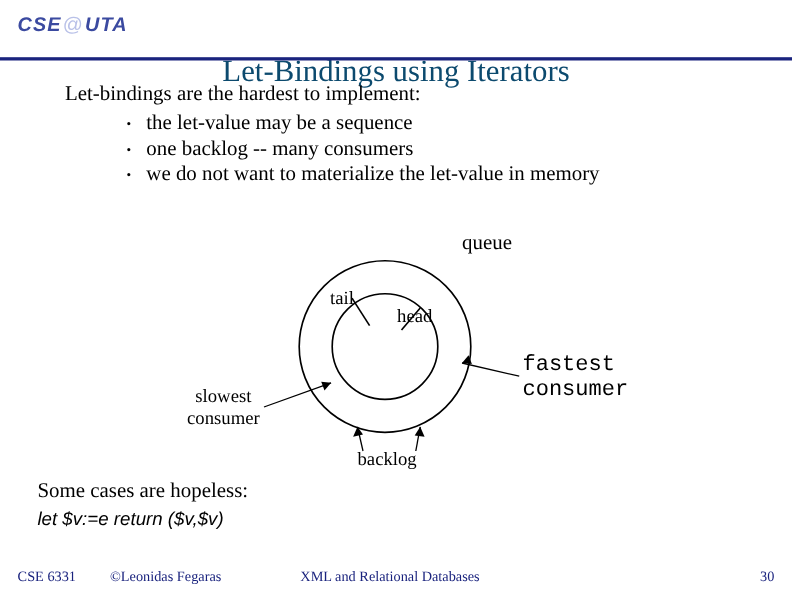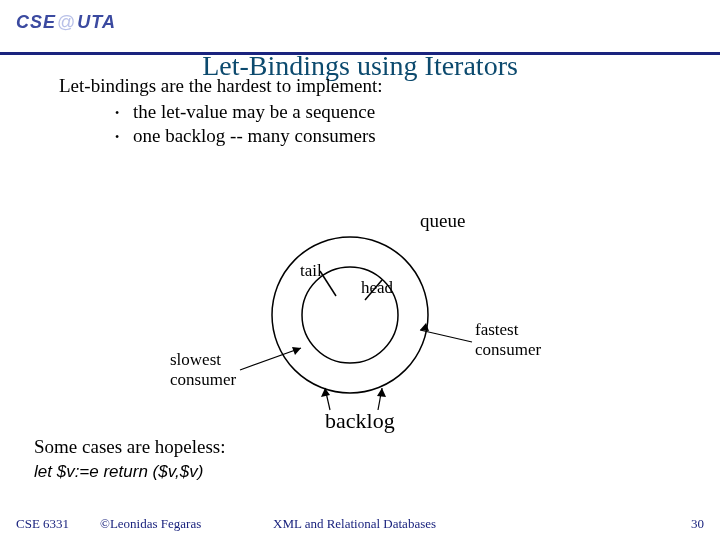--- a/index.html
+++ b/index.html
@@ -144,20 +144,21 @@
   </div>
 
   <div class="title">Let-Bindings using Iterators</div>
   <div class="rule"></div>
 
   <div class="body">
     <div class="lead">Let-bindings are the hardest to implement:</div>
     <ul>
       <li>the let-value may be a sequence</li>
       <li>one backlog -- many consumers</li>
+      <li>we do not want to materialize the let-value in memory</li>
     </ul>
   </div>
 
   <div class="diagram">
     <svg width="480" height="220" viewBox="0 0 480 220">
 
       <circle cx="230" cy="115" r="78" fill="none" stroke="#000" stroke-width="1.5"></circle>
 
       <circle cx="230" cy="115" r="48" fill="none" stroke="#000" stroke-width="1.5"></circle>
 
@@ -172,25 +173,25 @@
       <polygon points="300,130 309,131 306,123" fill="#000"></polygon>
 
       <line x1="210" y1="210" x2="205" y2="188" stroke="#000" stroke-width="1.2"></line>
       <polygon points="205,188 201,197 210,195" fill="#000"></polygon>
       <line x1="258" y1="210" x2="262" y2="188" stroke="#000" stroke-width="1.2"></line>
       <polygon points="262,188 257,196 266,197" fill="#000"></polygon>
     </svg>
     <div class="dlabel" style="left:300px; top:10px;">queue</div>
     <div class="dlabel" style="left:180px; top:61px; font-size:17px;">tail</div>
     <div class="dlabel" style="left:241px; top:78px; font-size:17px;">head</div>
-    <div class="dlabel" style="left:50px; top:150px; white-space:pre; font-size:17px; text-align:left;">slowest
+    <div class="dlabel" style="left:50px; top:150px; white-space:pre; font-size:17px; text-align:center;">slowest
 consumer</div>
-    <div class="dlabel" style="left:355px; top:120px; white-space:pre; font-size:17px;">fastest
+    <div class="dlabel" style="left:355px; top:120px; white-space:pre; font-size:20px;font-family:Liberation Mono, monospace;">fastest
 consumer</div>
-    <div class="dlabel" style="left:205px; top:208px; font-size:22px;">backlog</div>
+    <div class="dlabel" style="left:205px; top:208px; font-size:17px;">backlog</div>
   </div>
 
   <div class="hopeless">Some cases are hopeless:</div>
   <div class="letexpr">let $v:=e return ($v,$v)</div>
 
   <div class="footer">
     <span class="left">CSE 6331</span>
     <span class="copy">©Leonidas Fegaras</span>
     <span class="mid">XML and Relational Databases</span>
     <span class="num">30</span>

